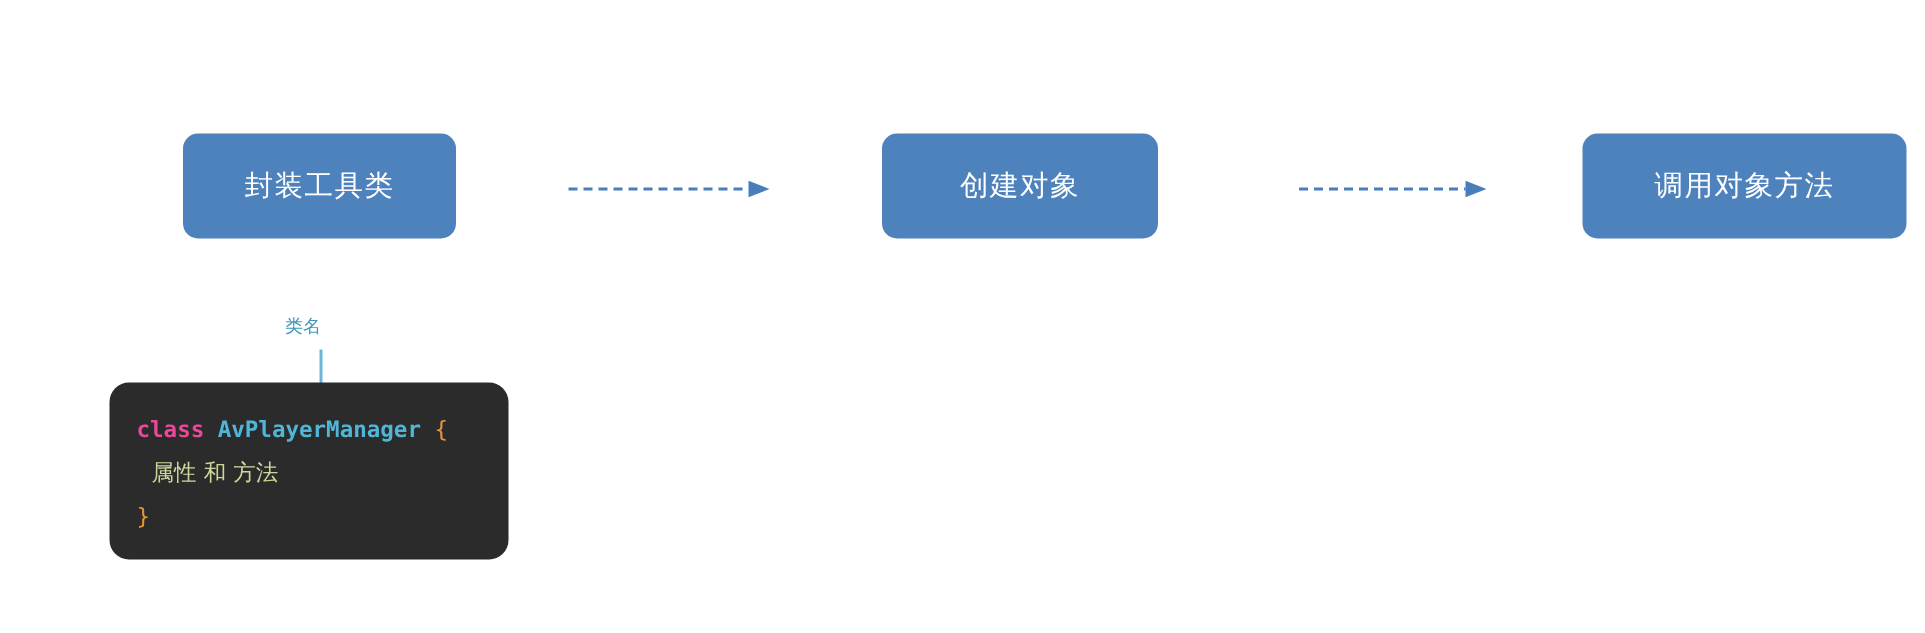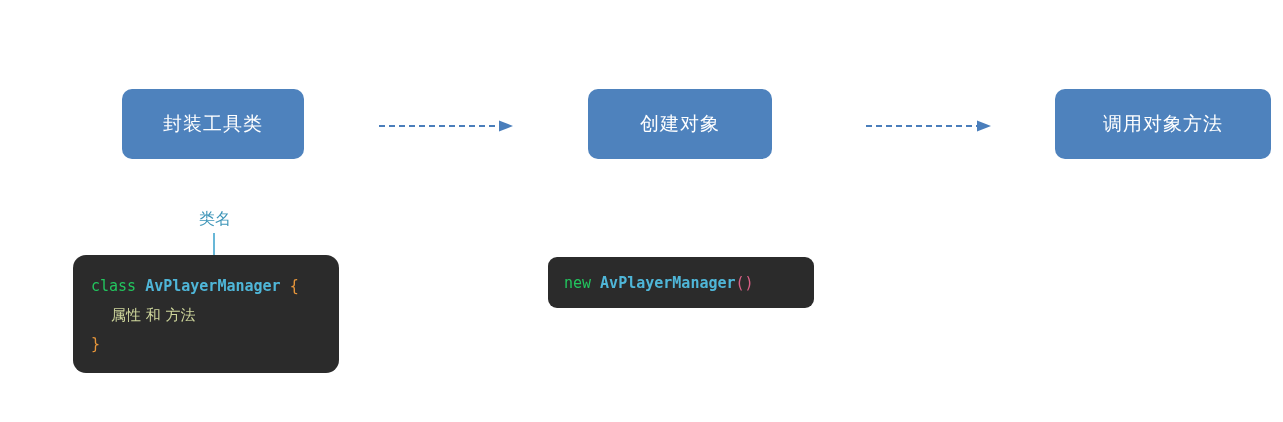--- a/index.html
+++ b/index.html
@@ -31,25 +31,25 @@
   .step-2 { left: 588px; top: 89px; width: 184px; }
   .step-3 { left: 1055px; top: 89px; width: 216px; }
 
   .harrow { position: absolute; }
   .harrow-1 { left: 378px; top: 118px; }
   .harrow-2 { left: 862px; top: 118px; }
 
   
   .annotation-label {
     position: absolute;
-    left: 167px; top: 209px;
+    left: 154px; top: 209px;
     width: 96px;
     text-align: center;
     color: #3d95b8;
-    font-size: 16px;
+    font-size: 12px;
   }
   .varrow { position: absolute; left: 206px; top: 232px; }
 
   
   .code-block {
     position: absolute;
     background: #2b2b2b;
     color: #d8d8d8;
     font-family: "DejaVu Sans Mono", "Liberation Mono", monospace;
     font-size: 15px;
@@ -64,27 +64,27 @@
   .code-2 {
     left: 548px; top: 257px;
     width: 266px; height: 51px;
     border-radius: 9px;
     padding: 0 16px;
     display: flex;
     align-items: center;
     white-space: pre;
   }
 
-  .tok-kw    { color: #22c55e; font-weight: normal; }
+  .tok-kw    { color: #ec4899; font-weight: bold; }
   .tok-cls   { color: #4fb6d8; font-weight: bold; }
   .tok-brace { color: #e6953a; }
   .tok-body  { color: #cdd59b; font-family: "DejaVu Sans", sans-serif; }
   .tok-paren { color: #d96086; }
   .gap { margin-right: 9px; }
-  .indent { margin-left: 20px; }
+  .indent { margin-left: 10px; }
 </style>
 </head>
 <body>
 
 <div class="canvas">
 
   <div class="step-box step-1">
     <span>封装工具类</span>
   </div>
   <div class="step-box step-2">
@@ -108,15 +108,14 @@
     <line x1="8" y1="1" x2="8" y2="31" stroke="#68b7d7" stroke-width="2"></line>
     <polygon points="2.5,30 13.5,30 8,41" fill="#68b7d7"></polygon>
   </svg>
 
   <div class="code-block code-1">
     <div class="code-line"><span class="tok-kw gap">class</span><span class="tok-cls gap">AvPlayerManager</span><span class="tok-brace">{</span></div>
     <div class="code-line"><span class="tok-body indent">属性 和 方法</span></div>
     <div class="code-line"><span class="tok-brace">}</span></div>
   </div>
 
-  <div class="code-block code-2"><span class="tok-kw gap">new</span><span class="tok-cls">AvPlayerManager</span><span class="tok-paren">()</span></div>
 
 </div>
 
 </body></html>

